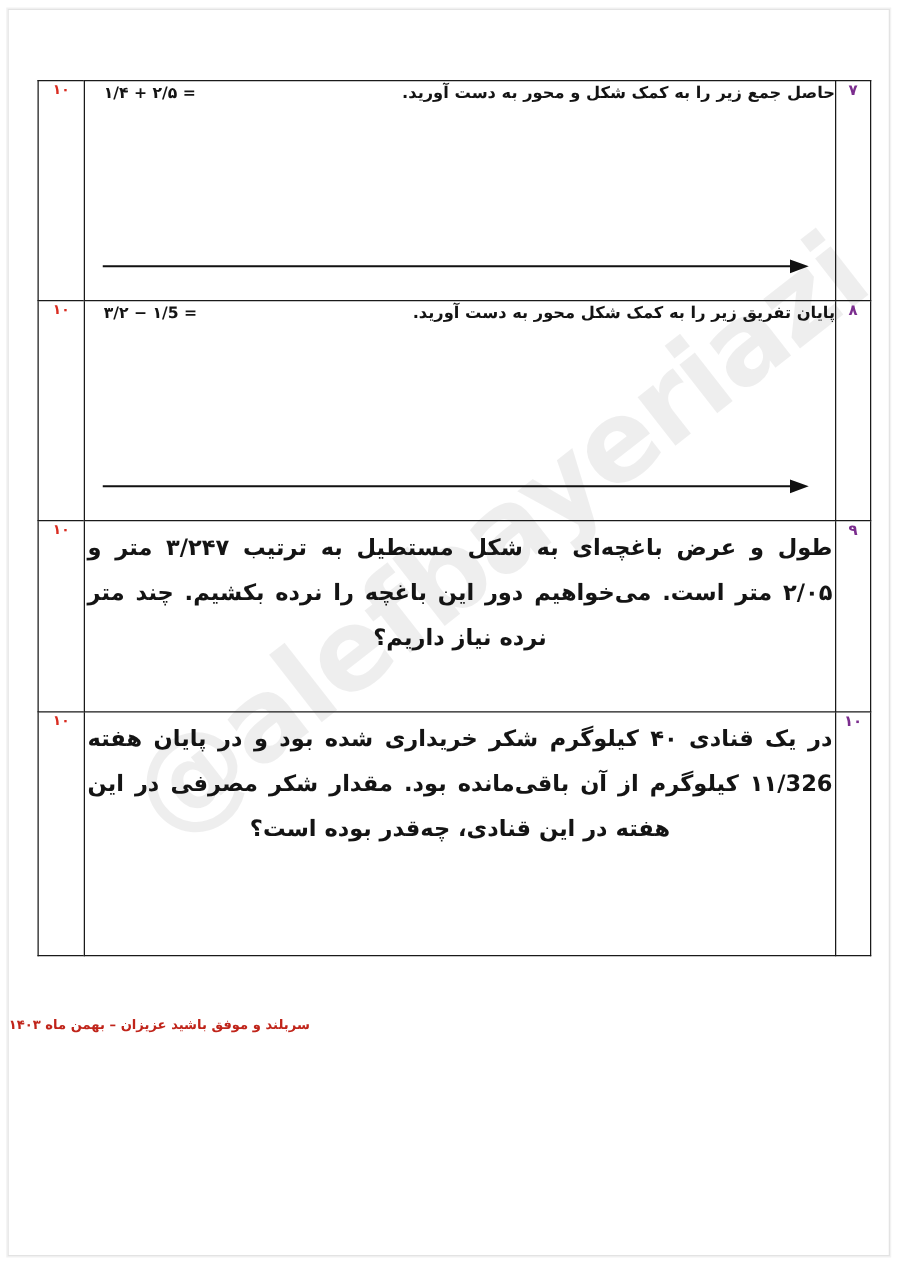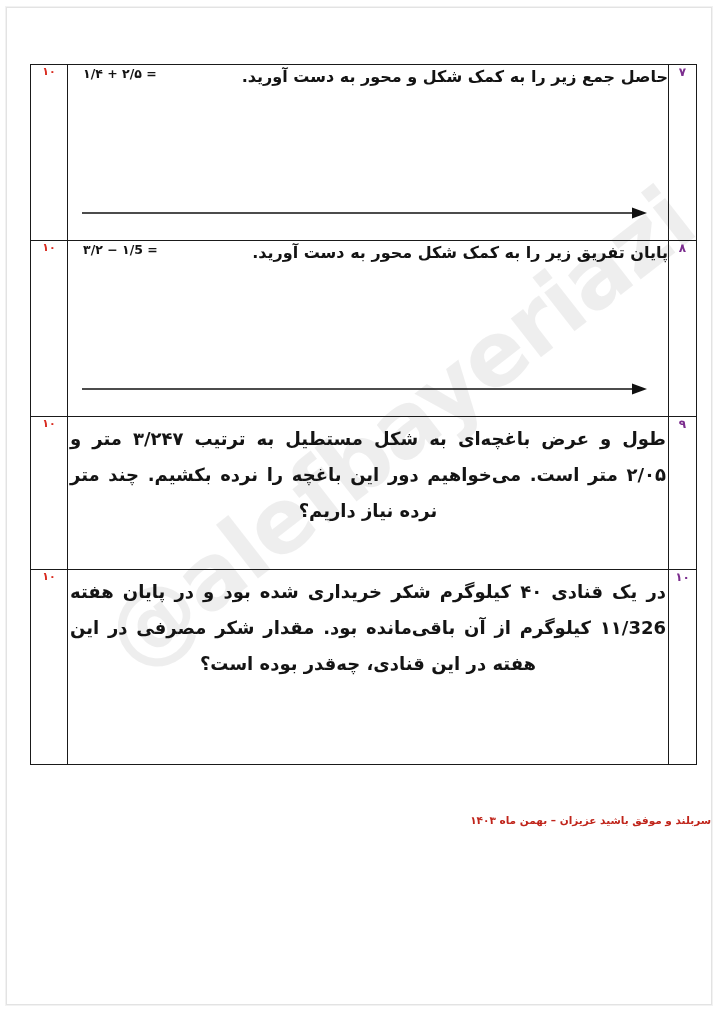--- a/index.html
+++ b/index.html
@@ -109,21 +109,21 @@
 
   .q-headline {
     display: flex;
     flex-direction: row;
     align-items: flex-start;
     justify-content: space-between;
     width: 100%;
     direction: rtl;
   }
   .q-prompt {
-    font-size: 16px;
+    font-size: 13px;
     font-weight: 700;
     color: #141414;
     line-height: 1.55;
     white-space: nowrap;
   }
   .q-equation {
     font-size: 12.5px;
     font-weight: 700;
     color: #141414;
     direction: ltr;
@@ -153,21 +153,21 @@
     height: 14px;
   }
   .axis-svg { display: block; }
 
   
   .footer-note {
     position: absolute;
     left: 0;
     right: 0;
     top: 806px;
-    text-align: right;
+    text-align: left;
     font-size: 10.5px;
     font-weight: 700;
     color: #c0241a;
     letter-spacing: 0.2px;
     direction: rtl;
     z-index: 9;
   }
 </style>
 </head>
 <body>

